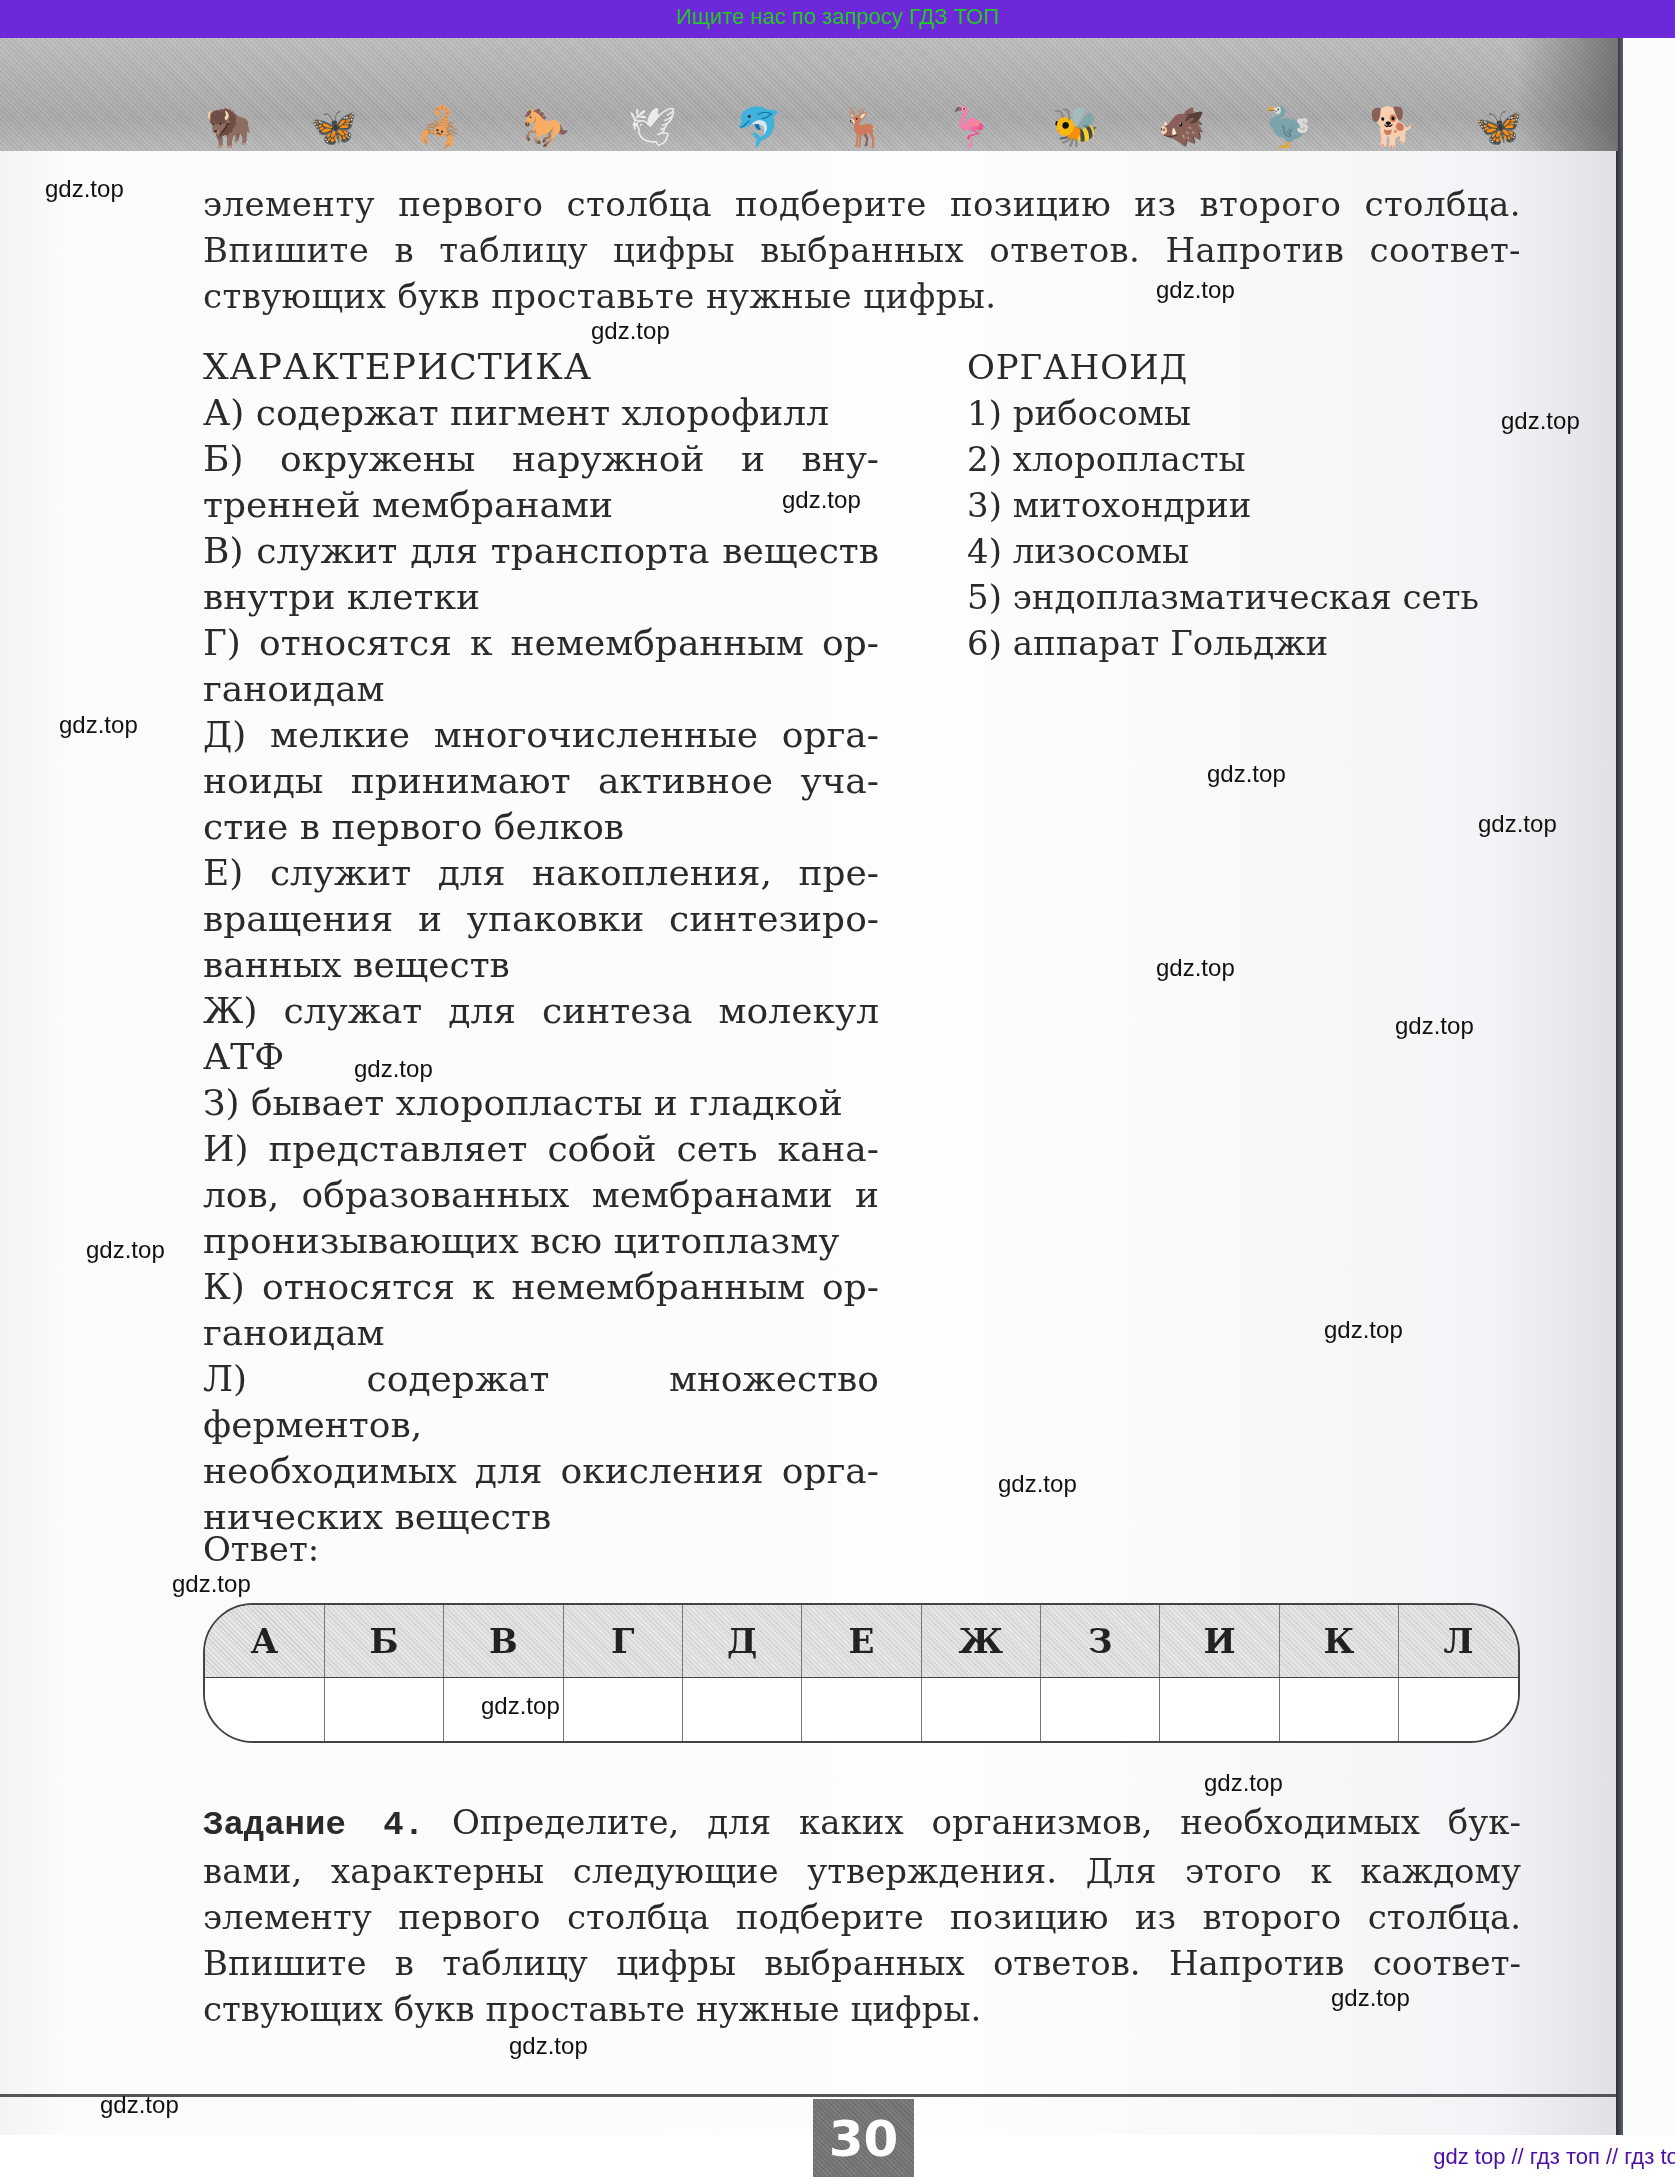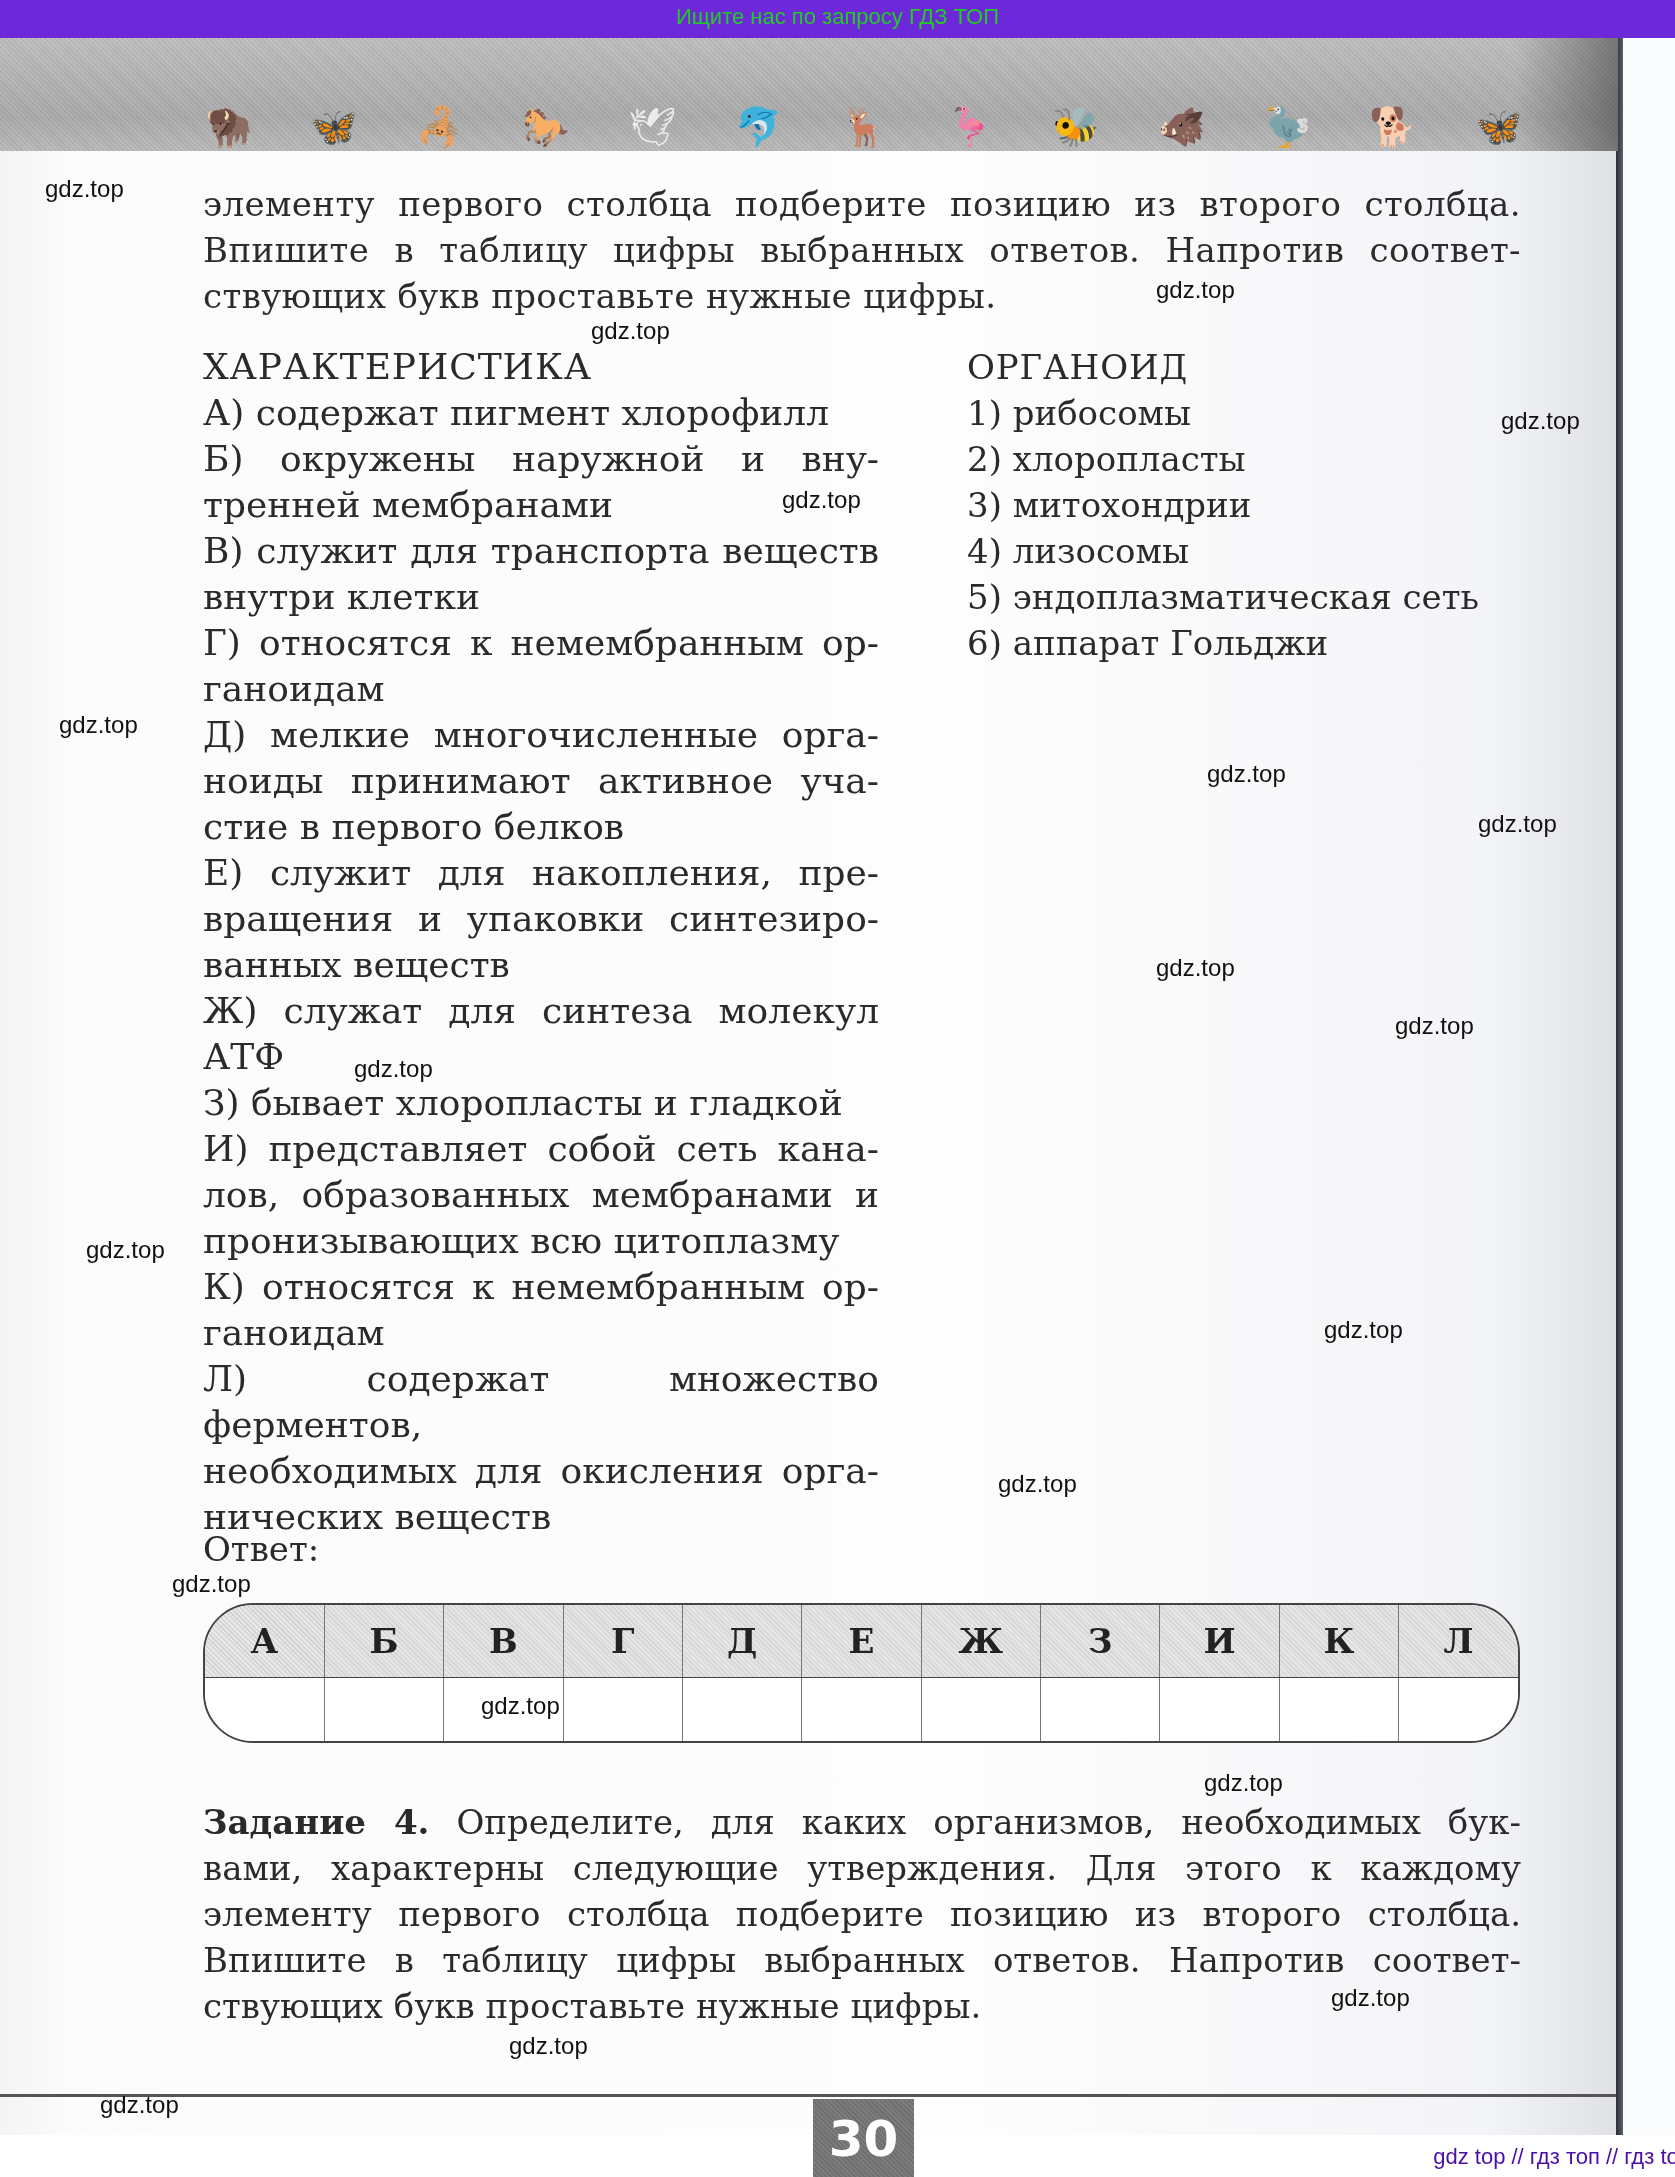--- a/index.html
+++ b/index.html
@@ -66,21 +66,21 @@
     height:70px; font-size:34px; font-weight:bold; color:#222;
     background:
       repeating-linear-gradient(45deg,rgba(255,255,255,0.35) 0 1.7px,rgba(0,0,0,0.03) 1.7px 3.4px),
       #dcdcdc;
     border-right:0.9px solid #777; border-bottom:1.7px solid #444;
     font-family:"DejaVu Serif",serif;
   }
   .answer-table td { height:67px; border-right:0.9px solid #777; background:#fff; }
   .answer-table th:last-child, .answer-table td:last-child { border-right:none; }
   .task4 { position:absolute; left:203px; top:1799px; width:1318px; font-size:34px; line-height:46px; }
-  .task4 b { font-weight:bold; }
+  .task4 b { font-weight:bold;font-family:Liberation Mono, monospace; }
   .page-rule {
     position:absolute; left:0; top:2094px; width:1616px; height:2.6px; background:#555;
   }
   .page-number {
     position:absolute; left:813px; top:2055px; width:101px; height:80px;
     background:repeating-linear-gradient(45deg,#6f6f6f 0 1.7px,#7d7d7d 1.7px 3.4px);
     color:#fff; font-family:"DejaVu Sans",sans-serif; font-weight:bold;
     font-size:50px; line-height:80px; text-align:center;margin-top:44px;
   }
   .footer-link {

